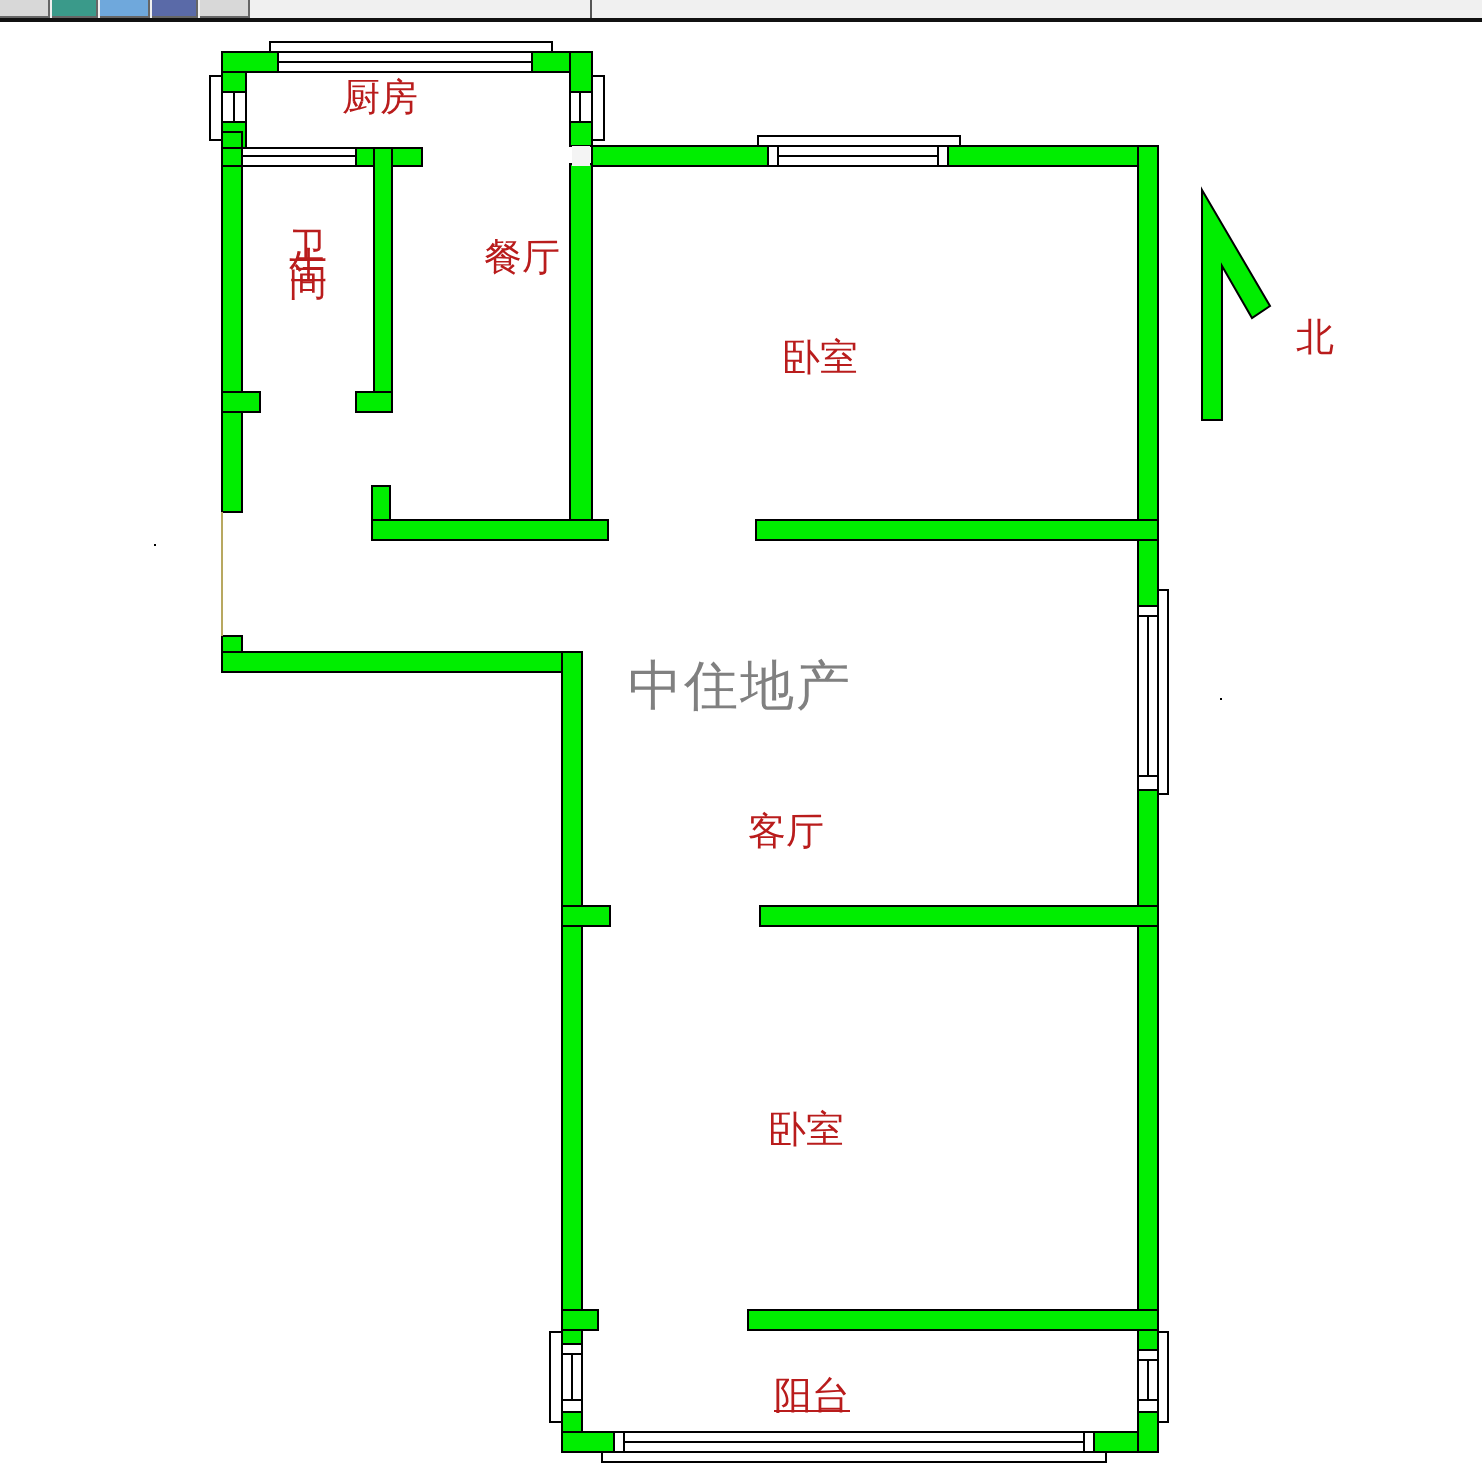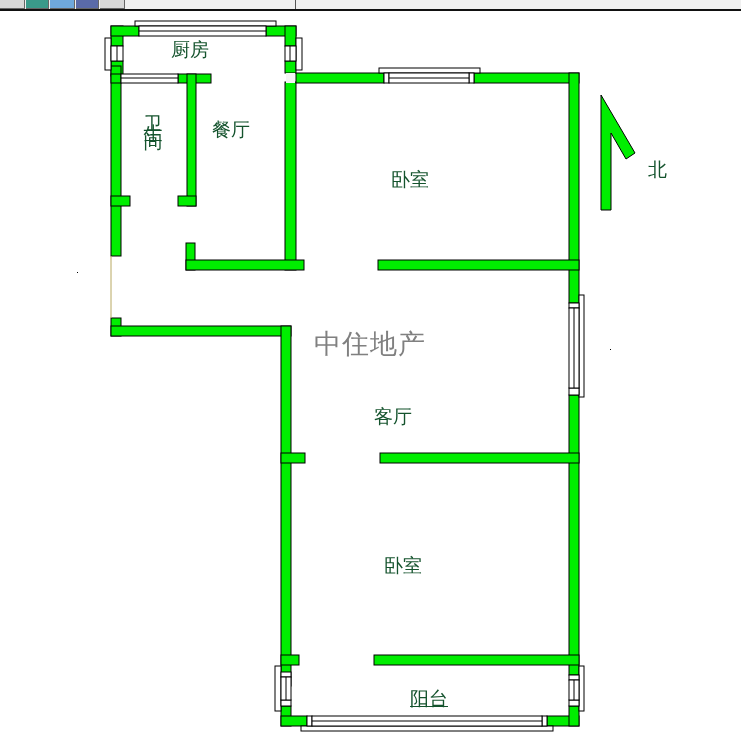--- a/index.html
+++ b/index.html
@@ -1,21 +1,21 @@
 <!DOCTYPE html>
 <html><head>
 <meta charset="utf-8">
 <style>
   html, body { margin:0; padding:0; background:#ffffff; }
   body { width:741px; height:740px; position:relative; overflow:hidden; font-family:"DejaVu Sans", sans-serif; }
   .toolbar { position:absolute; left:0; top:0; width:741px; height:9px; background:#f0f0f0; border-bottom:2px solid #111; }
   .tb-btn { position:absolute; top:0; height:8px; background:#d8d8d8; border-right:1px solid #666; border-bottom:1px solid #666; }
   .tb-sep { position:absolute; top:0; left:295px; width:1px; height:9px; background:#555; }
   svg.plan { position:absolute; left:0; top:0; }
-  .label { position:absolute; color:#14532d; font-size:19px; white-space:nowrap; line-height:1; }
+  .label { position:absolute; color:#b91c1c; font-size:19px; white-space:nowrap; line-height:1; }
   .label.v { writing-mode:vertical-rl; letter-spacing:8px; }
   .watermark { position:absolute; color:#808080; font-size:27px; white-space:nowrap; line-height:1; letter-spacing:1px; }
 </style>
 </head>
 <body>
 
 <div class="toolbar">
   <div class="tb-btn" style="left:0;width:24px;"></div>
   <div class="tb-btn" style="left:26px;width:22px;background:#3a9a8a;"></div>
   <div class="tb-btn" style="left:50px;width:24px;background:#6fa8dc;"></div>
@@ -127,19 +127,19 @@
   </g>
 
   <polygon points="601,95 635,153 626,159 611,133 611,210 601,210" fill="#00ee00" stroke="#000" stroke-width="1"></polygon>
 
   <rect x="77" y="272" width="1" height="1" fill="#000"></rect>
   <rect x="610" y="349" width="1" height="1" fill="#000"></rect>
 </svg>
 
 <div class="label" style="left:171px;top:40px;">厨房</div>
 <div class="label v" style="left:144px;top:100px;">卫生间</div>
-<div class="label" style="left:212px;top:120px;">餐厅</div>
+<div class="label" style="left:242px;top:120px;">餐厅</div>
 <div class="label" style="left:391px;top:170px;">卧室</div>
 <div class="watermark" style="left:314px;top:330px;text-align:center;">中住地产</div>
 <div class="label" style="left:374px;top:378px;margin-top:29px;">客厅</div>
 <div class="label" style="left:384px;top:556px;">卧室</div>
-<div class="label" style="left:410px;top:689px;text-decoration:underline;">阳台</div>
+<div class="label" style="left:387px;top:689px;text-decoration:underline;">阳台</div>
 <div class="label" style="left:648px;top:160px;">北</div>
 
 </body></html>

